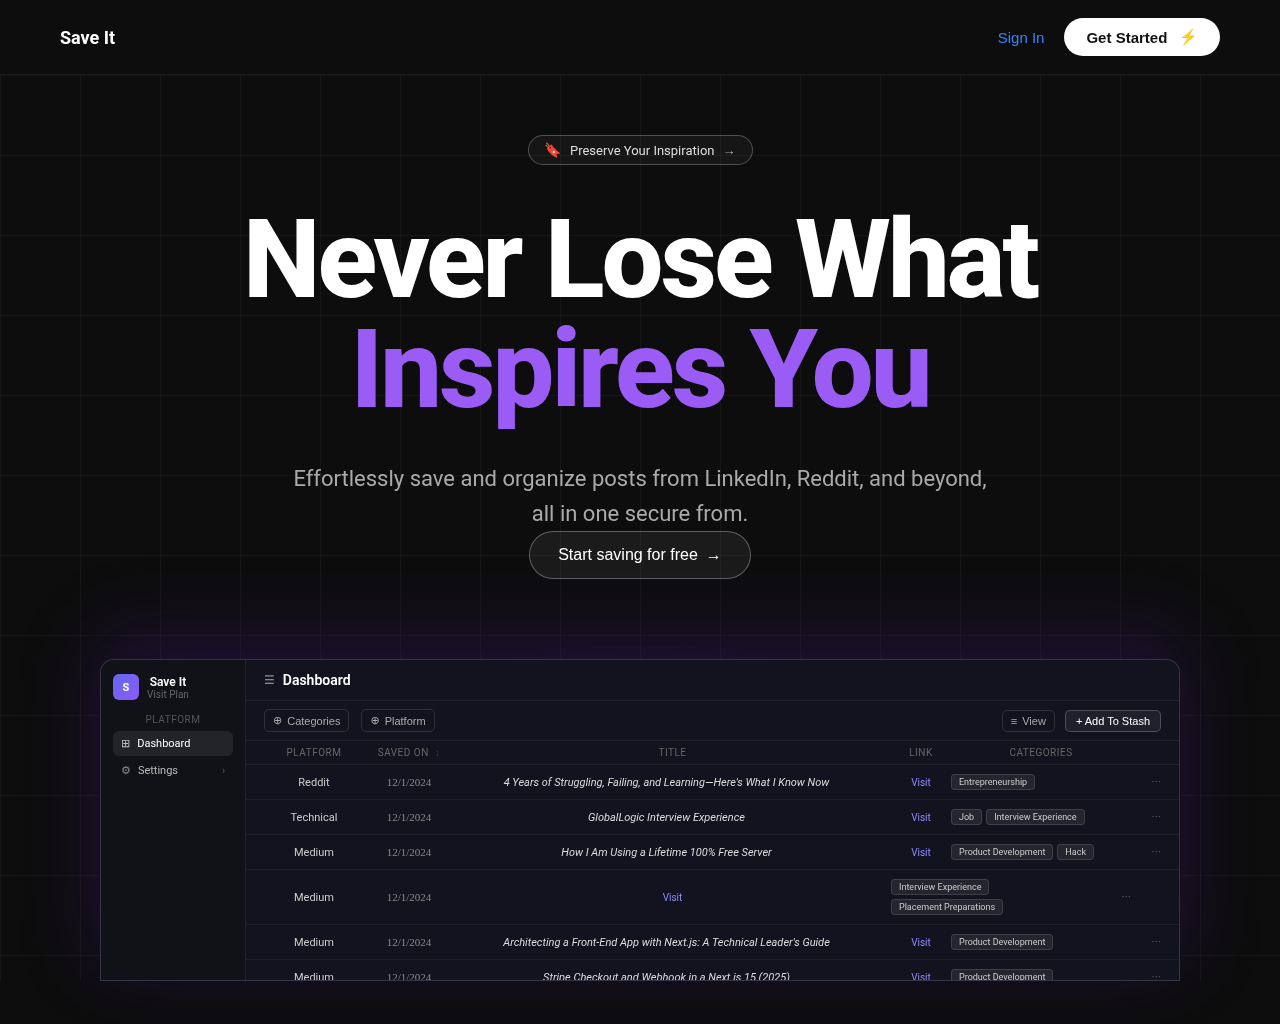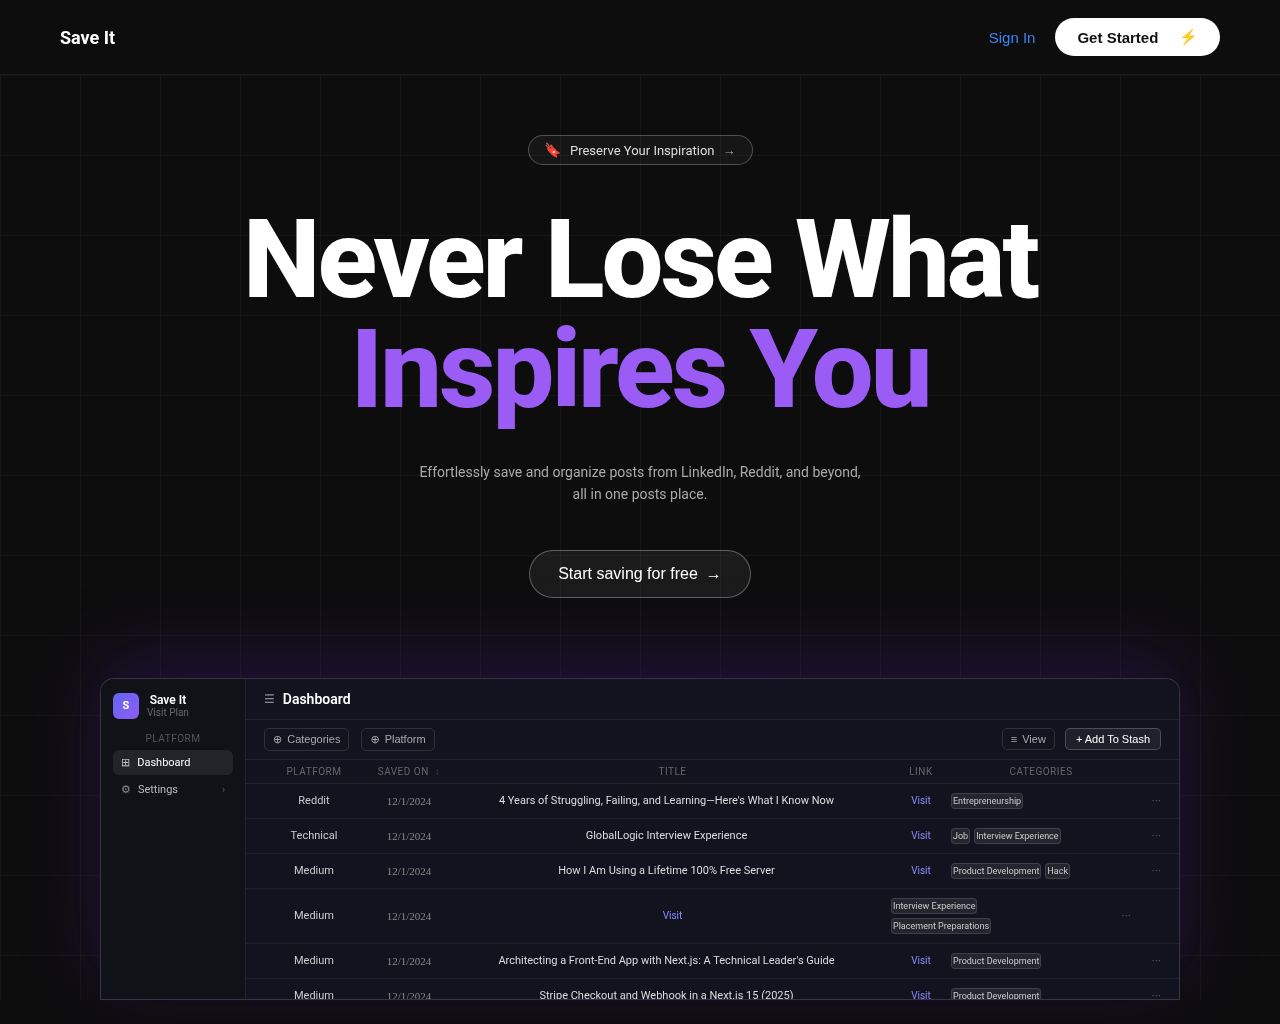--- a/index.html
+++ b/index.html
@@ -48,21 +48,21 @@
       background: #fff;
       color: #111;
       border: none;
       border-radius: 24px;
       padding: 10px 22px;
       font-size: 15px;
       font-weight: 600;
       cursor: pointer;
       display: flex;
       align-items: center;
-      gap: 21px;
+      gap: 12px;
     }
 
     
     .hero-section {
       position: relative;
       text-align: center;
       padding: 60px 40px 0;
       background:
         linear-gradient(rgba(255,255,255,0.035) 1px, transparent 1px),
         linear-gradient(90deg, rgba(255,255,255,0.035) 1px, transparent 1px);
@@ -117,24 +117,23 @@
     .hero-heading-purple {
       font-size: 110px;
       font-weight: 800;
       color: #9b5cf6;
       line-height: 1.0;
       letter-spacing: -3px;
       margin-bottom: 36px;
     }
 
     .hero-sub {
-      font-size: 14px;
+      font-size: 22px;
       color: #aaa;
       line-height: 1.6;
-      margin-bottom: 44px;
     }
 
     .start-btn {
       display: inline-flex;
       align-items: flex-start;
       gap: 8px;
       border: 1px solid rgba(255,255,255,0.3);
       border-radius: 999px;
       padding: 14px 28px;
       font-size: 16px;
@@ -351,39 +350,40 @@
       color: #888;
       font-family: Liberation Serif, serif;
     }
 
     .cell-title {
       color: #ddd;
       white-space: nowrap;
       overflow: hidden;
       text-overflow: ellipsis;
       padding-right: 12px;
+      font-style: italic;
     }
 
     .cell-link {
       color: #8b8bff;
       font-size: 10px;
       cursor: pointer;
     }
 
     .cell-categories {
       display: flex;
       gap: 4px;
       flex-wrap: wrap;
     }
 
     .category-tag {
       background: rgba(255,255,255,0.08);
       border: 1px solid rgba(255,255,255,0.12);
       border-radius: 4px;
-      padding: 2px 1px;
+      padding: 2px 7px;
       font-size: 9px;
       color: #ccc;
       white-space: nowrap;
       text-align: right;
     }
 
     .cell-menu {
       color: #555;
       text-align: right;
       font-size: 12px;
@@ -416,21 +416,21 @@
     <span class="badge-arrow">→</span>
   </div>
 
   <div>
     <div class="hero-heading-white">Never Lose What</div>
     <div class="hero-heading-purple">Inspires You</div>
   </div>
 
   <p class="hero-sub">
     <span>Effortlessly save and organize posts from LinkedIn, Reddit, and beyond,</span><br>
-    <span>all in one posts place.</span>
+    <span>all in one secure from.</span>
   </p>
 
   <button class="start-btn">
     <span>Start saving for free</span>
     <span>→</span>
   </button>
 
   
   <div class="dashboard-preview">
     <div class="preview-inner">

